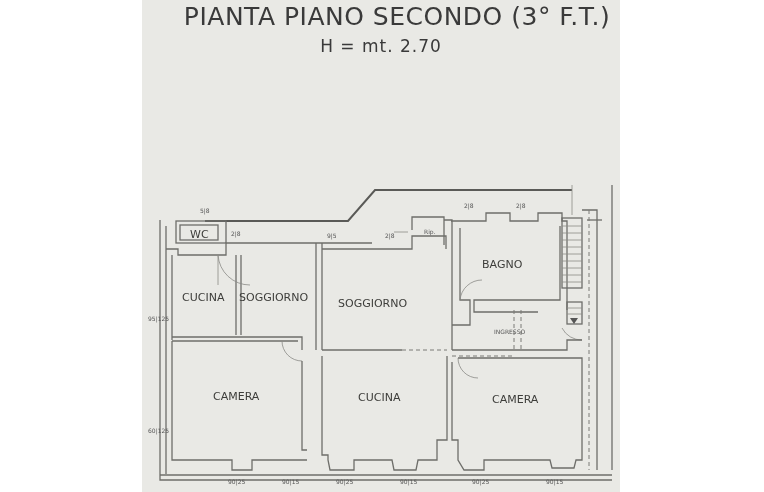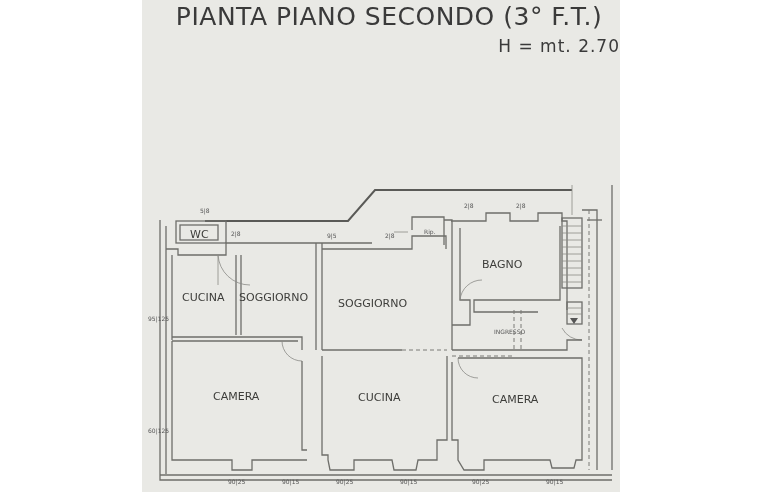--- a/index.html
+++ b/index.html
@@ -1,19 +1,19 @@
 <!DOCTYPE html>
 <html><head>
 <meta charset="utf-8">
 <style>
   html, body { margin:0; padding:0; }
   body { width:764px; height:492px; background:#ffffff; position:relative; overflow:hidden; font-family:"DejaVu Sans", sans-serif; }
   .sheet { position:absolute; left:142px; top:0; width:478px; height:492px; background:#e9e9e5; }
-  .title { position:absolute; left:8px; width:478px; top:2px; text-align:center; font-size:25px; color:#3a3a3a; letter-spacing:0.5px; font-weight:normal; }
-  .subtitle { position:absolute; left:0; width:478px; top:36px; text-align:right; font-size:17px; color:#3a3a3a; letter-spacing:1px; }
+  .title { position:absolute; left:16px; width:478px; top:2px; text-align:center; font-size:25px; color:#3a3a3a; letter-spacing:0.5px; font-weight:normal; }
+  .subtitle { position:absolute; left:0; width:478px; top:36px; text-align:center; font-size:17px; color:#3a3a3a; letter-spacing:1px; }
   svg { position:absolute; left:0; top:0; }
   .wall { fill:none; stroke:#6e6e6a; stroke-width:1.3; }
   .wallthick { fill:none; stroke:#5a5a57; stroke-width:2; }
   .dash { fill:none; stroke:#7a7a76; stroke-width:1; stroke-dasharray:4 3; }
   .thin { fill:none; stroke:#8a8a86; stroke-width:0.8; }
   .lbl { font-family:"DejaVu Sans", sans-serif; fill:#3d3d3a; font-size:11px; }
   .sm { font-family:"DejaVu Sans", sans-serif; fill:#555; font-size:6px; }
   .door { fill:none; stroke:#8a8a86; stroke-width:0.8; }
 </style>
 </head>

